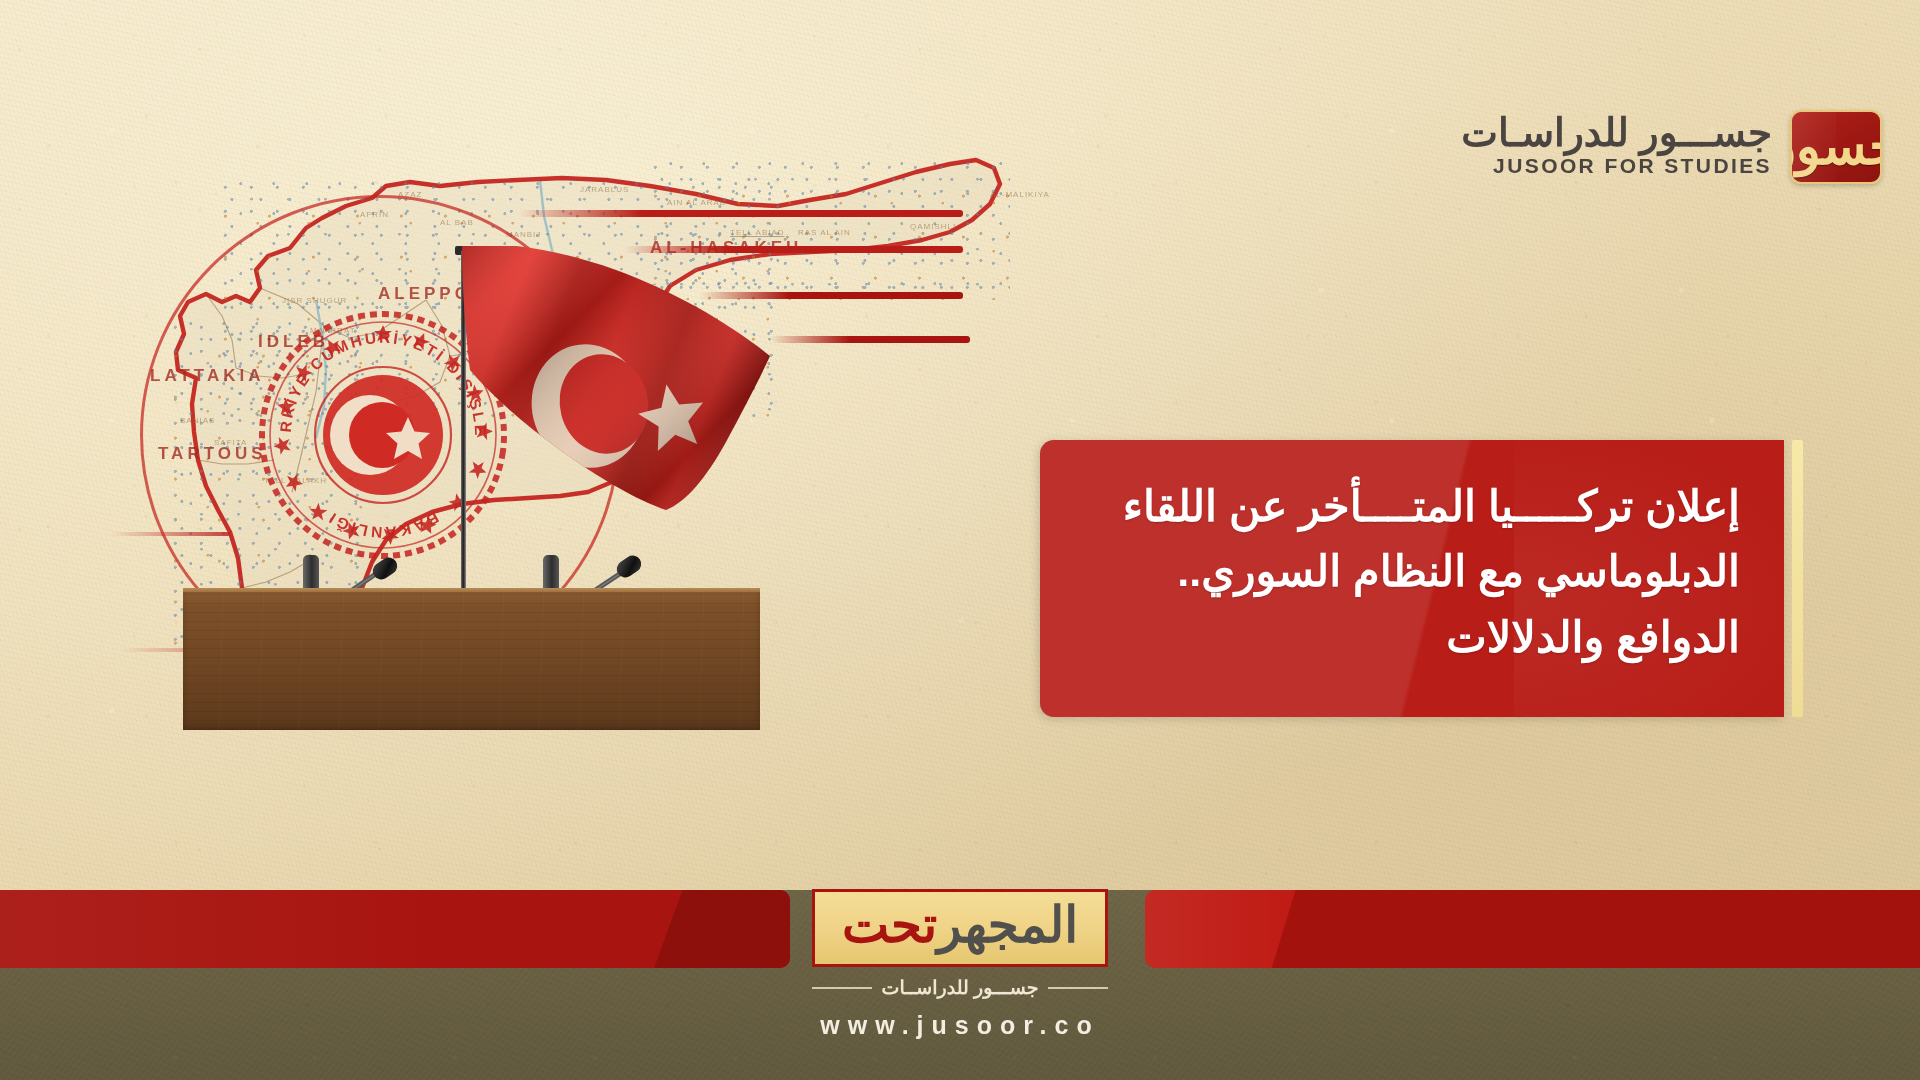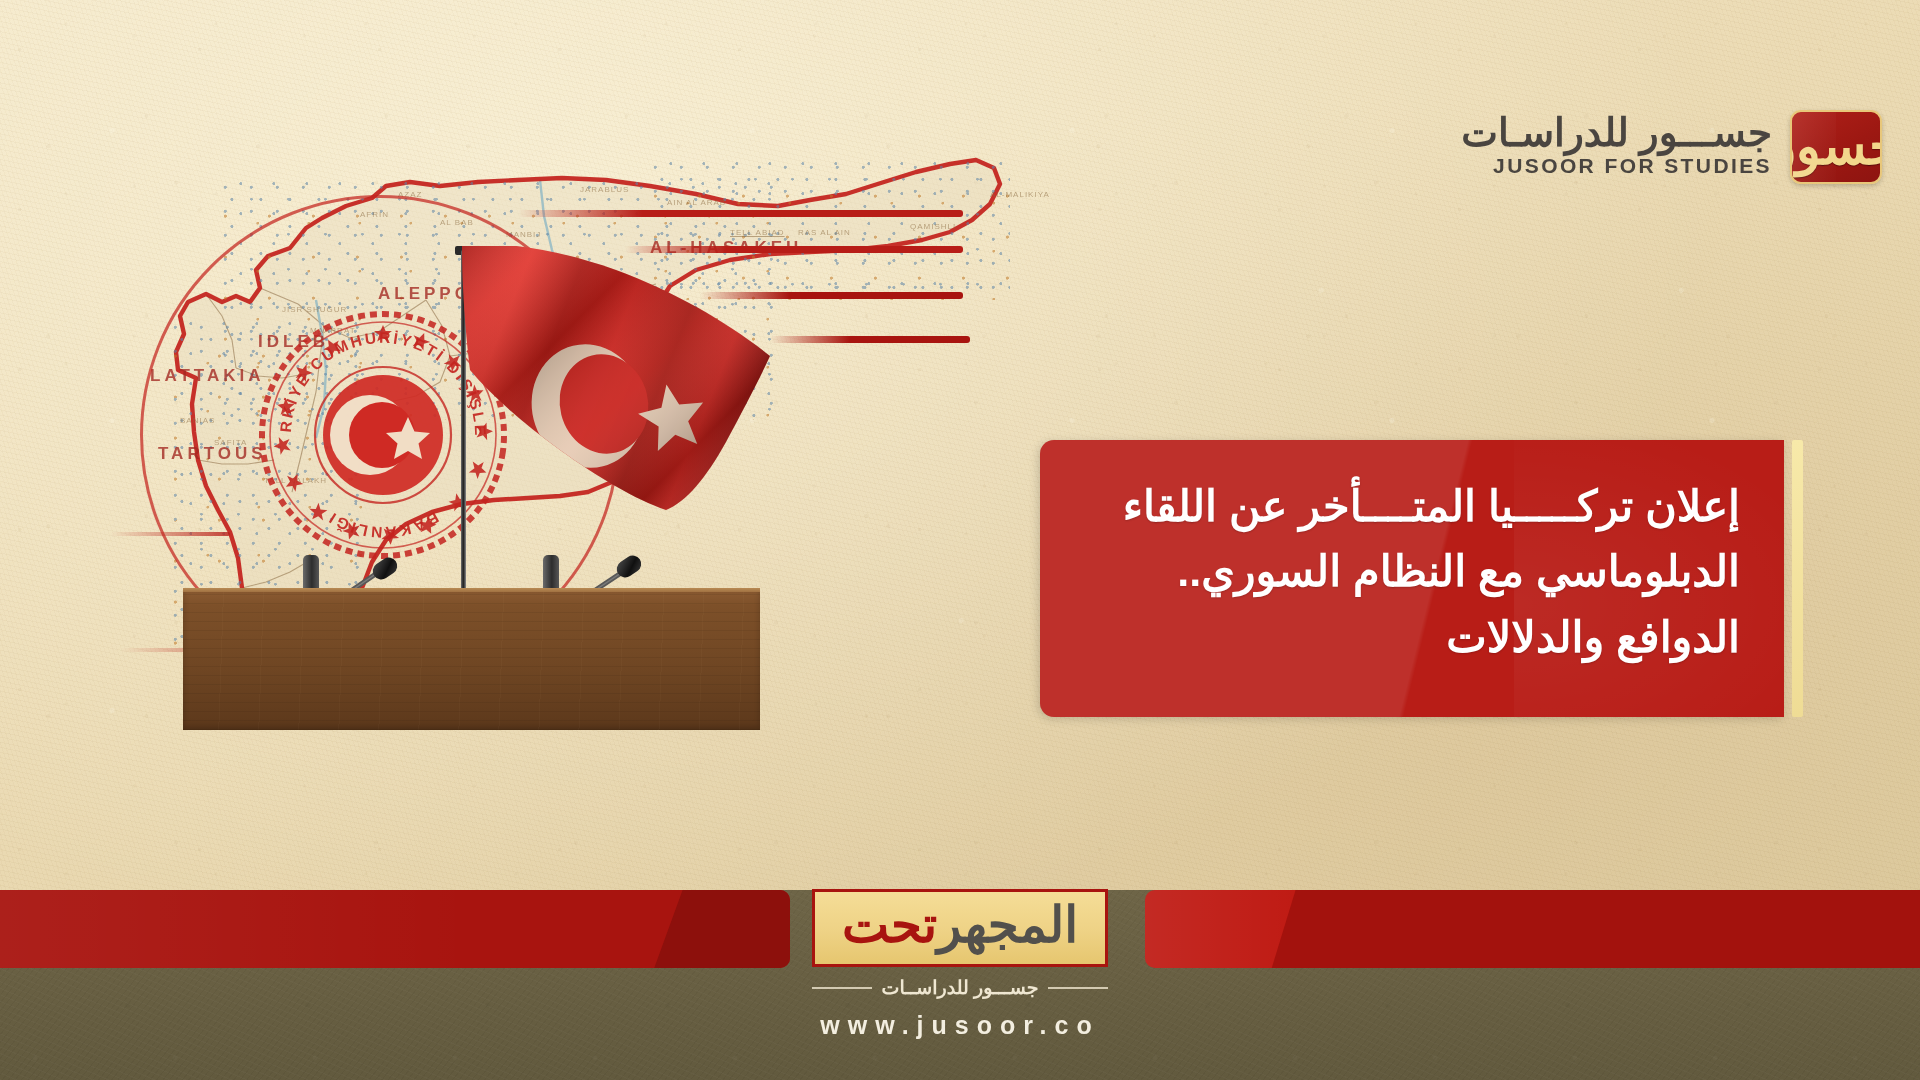--- a/index.html
+++ b/index.html
@@ -335,21 +335,21 @@
     <div class="map-label sm" style="left:250px;top:90px;">AFRIN</div>
     <div class="map-label sm" style="left:470px;top:65px;">JARABLUS</div>
     <div class="map-label sm" style="left:540px;top:78px;margin-left:17px;">AIN AL ARAB</div>
     <div class="map-label sm" style="left:620px;top:108px;text-decoration:underline;">TELL ABIAD</div>
     <div class="map-label sm" style="left:880px;top:70px;">AL-MALIKIYA</div>
     <div class="map-label sm" style="left:800px;top:102px;">QAMISHLI</div>
     <div class="map-label sm" style="left:688px;top:108px;">RAS AL AIN</div>
     <div class="map-label sm" style="left:396px;top:110px;">MANBIJ</div>
     <div class="map-label sm" style="left:330px;top:98px;">AL BAB</div>
     <div class="map-label sm" style="left:288px;top:70px;">AZAZ</div>
-    <div class="map-label sm" style="left:172px;top:176px;margin-top:9px;">JISR SHUGUR</div>
+    <div class="map-label sm" style="left:172px;top:176px;">JISR SHUGUR</div>
     <div class="map-label sm" style="left:200px;top:206px;">MAARRAT</div>
     <div class="map-label sm" style="left:70px;top:296px;">BANIAS</div>
     <div class="map-label sm" style="left:104px;top:318px;">SAFITA</div>
     <div class="map-label sm" style="left:118px;top:356px;margin-left:36px;">TALL KALAKH</div>
   </div>
 
   <div class="streak" style="left:518px;top:210px;width:445px;background:linear-gradient(90deg,rgba(190,28,22,0),#b81d17 28%,#b81d17);"></div>
   <div class="streak" style="left:625px;top:246px;width:338px;background:linear-gradient(90deg,rgba(190,28,22,0),#b81d17 30%,#b81d17);"></div>
   <div class="streak" style="left:700px;top:292px;width:263px;background:linear-gradient(90deg,rgba(190,28,22,0),#a8140f 34%,#a8140f);"></div>
   <div class="streak" style="left:770px;top:336px;width:200px;background:linear-gradient(90deg,rgba(190,28,22,0),#a8140f 40%,#a8140f);"></div>

